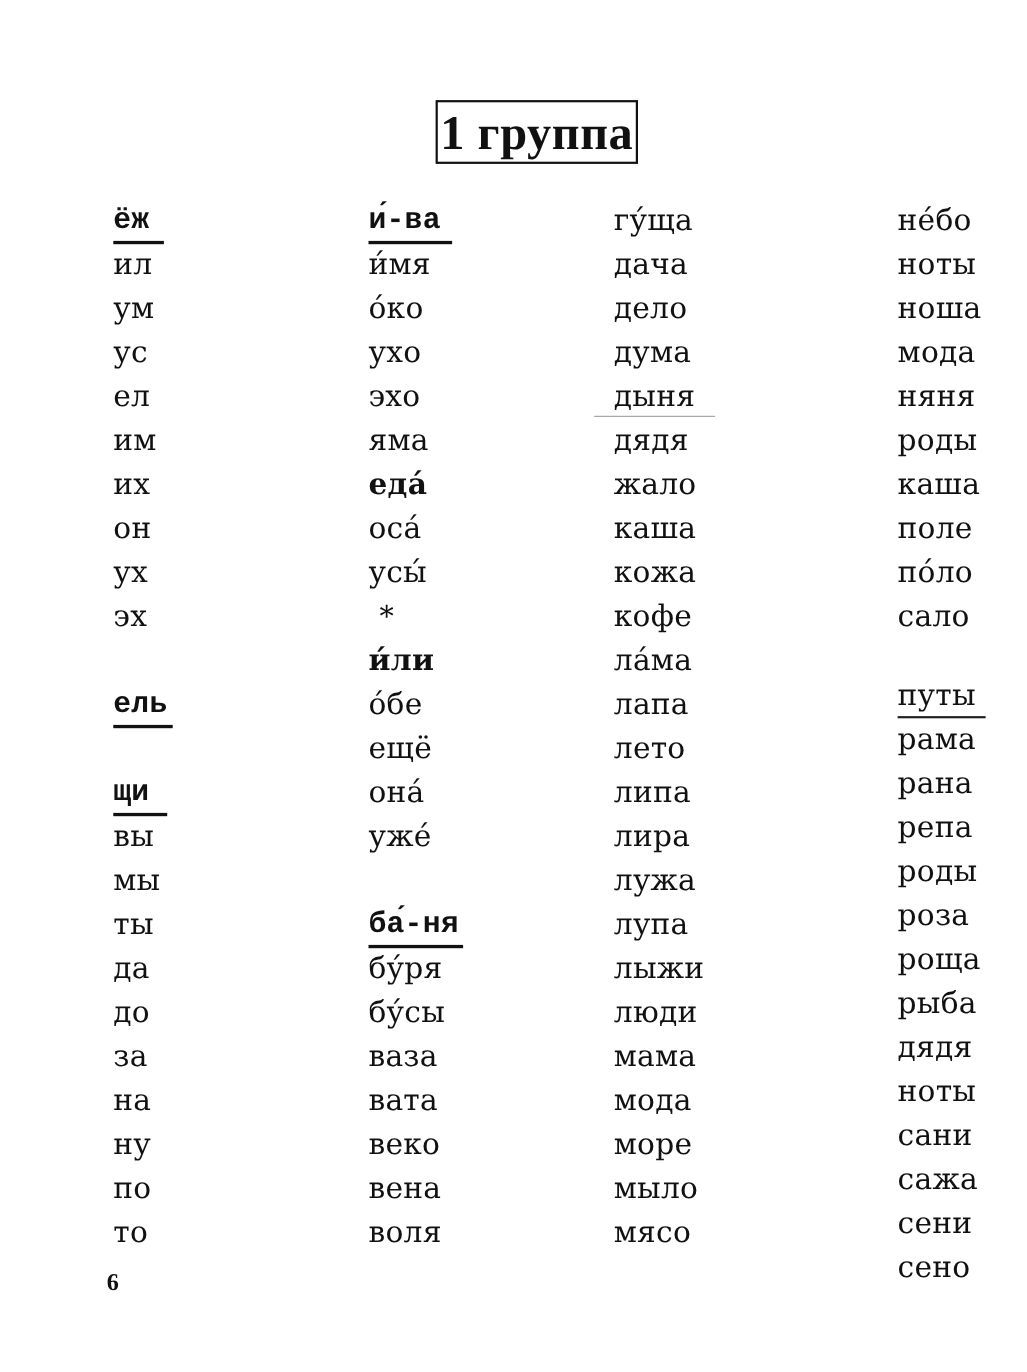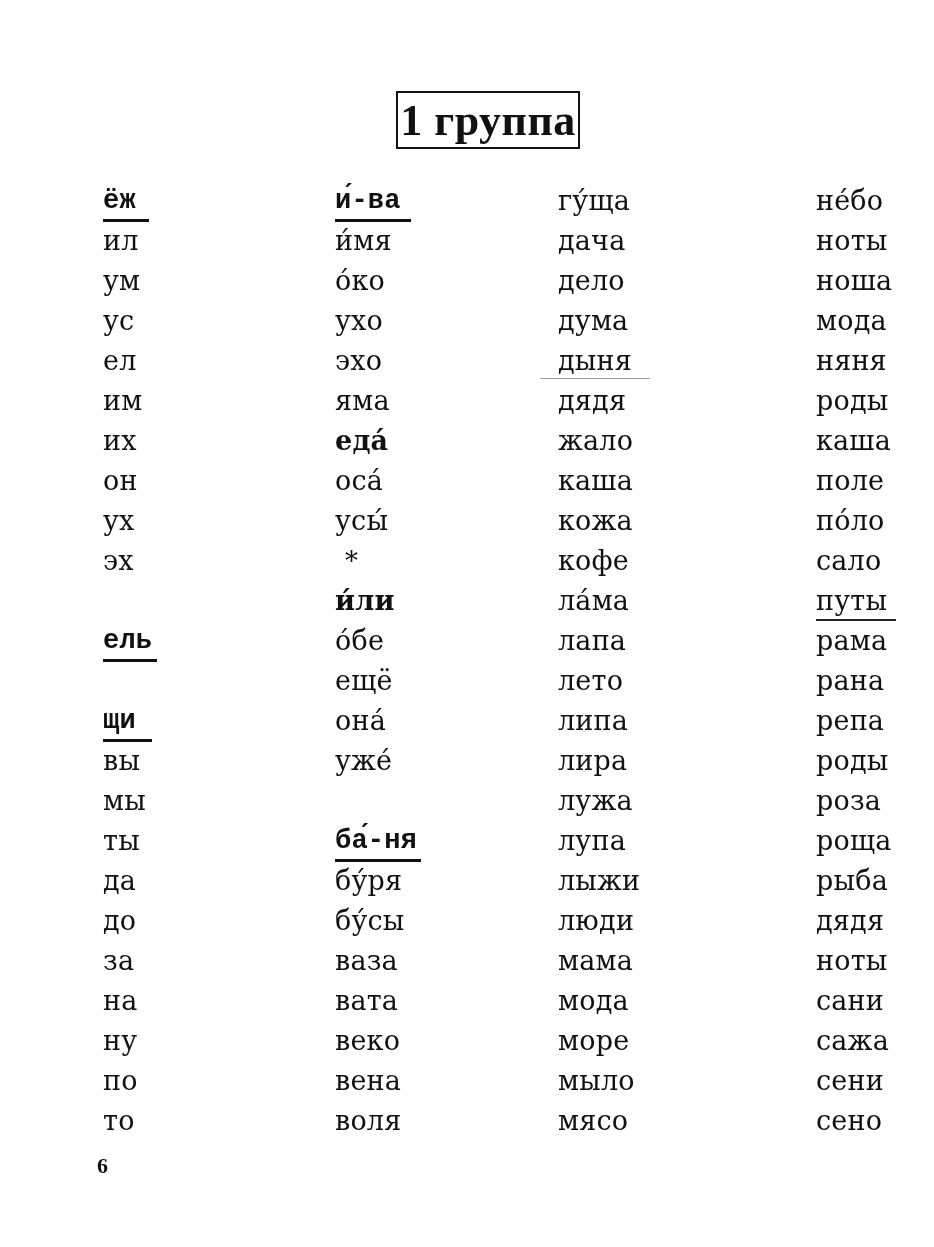--- a/index.html
+++ b/index.html
@@ -65,20 +65,21 @@
     }
     .word.heading .uline {
       position: absolute;
       left: 0;
       bottom: -1px;
       height: 3px;
       background: #111;
     }
     .word.ruled-below {
       position: relative;
+      margin-top: 32px;
     }
     .word.ruled-below .rule {
       position: absolute;
       left: 0;
       bottom: 0;
       width: 80px;
       height: 2px;
       background: #222;
     }
     .word.center-star {

